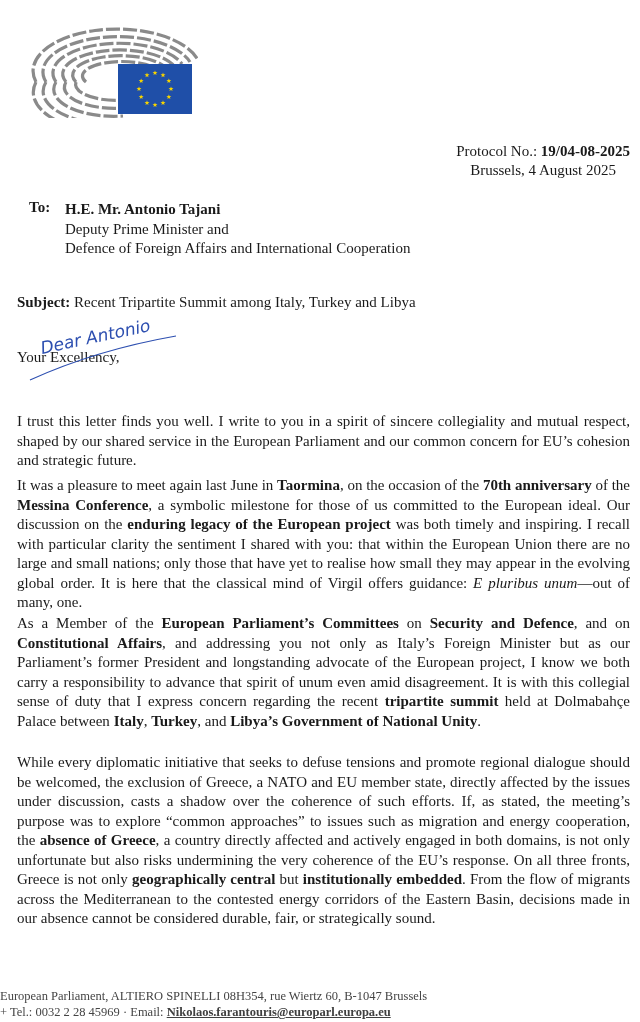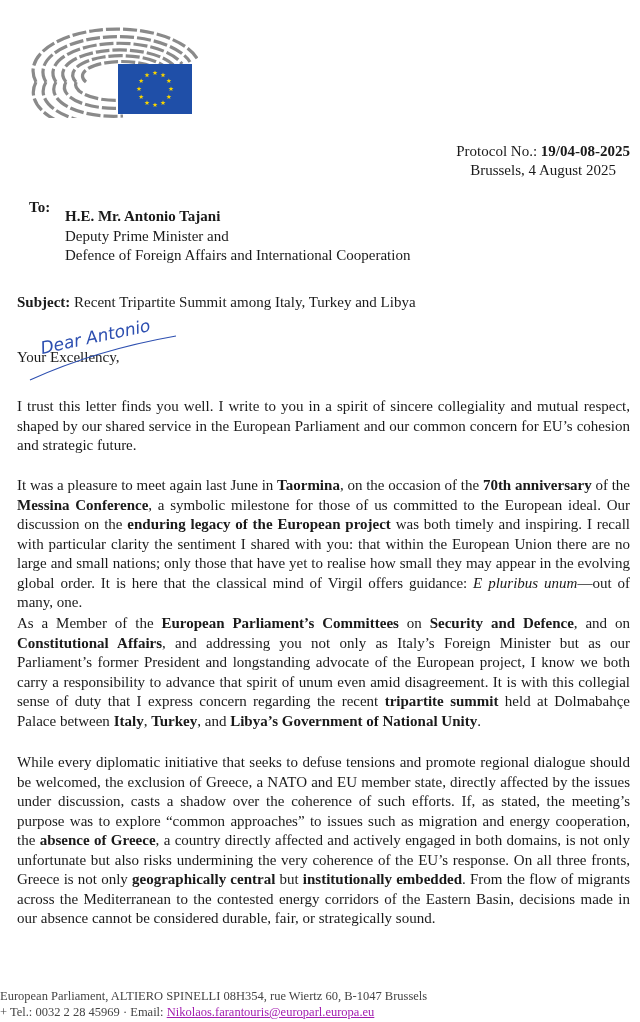--- a/index.html
+++ b/index.html
@@ -2,30 +2,30 @@
 <html><head>
 <meta charset="utf-8">
 <style>
   html, body { margin:0; padding:0; background:#ffffff; }
   body { width:640px; height:1022px; position:relative; overflow:hidden;
          font-family:"Liberation Serif", serif; color:#1a1a1a; }
   .logo { position:absolute; left:28px; top:20px; width:170px; height:98px; }
   .protocol { position:absolute; right:10px; top:142px; text-align:center; font-size:15px; line-height:19px; }
   .to-block { position:absolute; left:17px; top:198px; font-size:15px; line-height:19.5px; }
   .to-label { position:absolute; left:12px; top:0; font-weight:bold; width:40px; }
-  .to-lines { position:absolute; left:48px; top:9px; white-space:nowrap; }
+  .to-lines { position:absolute; left:48px; top:2px; white-space:nowrap; }
   .subject { position:absolute; left:17px; top:294px; font-size:15px; white-space:nowrap; }
   .salutation { position:absolute; left:17px; top:349px; font-size:15px; }
   .handwriting { position:absolute; left:16px; top:310px; width:180px; height:75px; }
   .para { position:absolute; left:17px; width:613px; font-size:15px; line-height:19.5px;
           text-align:justify; margin:0; }
   .para b { font-weight:bold; }
   .footer { position:absolute; left:0; width:640px; top:988px; 
             font-size:12.5px; line-height:16px; color:#444; }
-  .footer a { color:#a21caf; text-decoration:underline; }
+  .footer a { color:#404040; text-decoration:underline;font-weight:bold; }
 </style>
 </head>
 <body>
 
 <svg class="logo" viewBox="0 0 170 98">
   <g fill="none" stroke="#8a8a8a" stroke-width="3.2" stroke-dasharray="14 3">
     <path d="M8 62 A80 40 0 0 1 170 40"></path>
     <path d="M18 62 A70 33 0 0 1 162 42"></path>
     <path d="M28 62 A60 27 0 0 1 154 44"></path>
     <path d="M38 62 A50 21 0 0 1 146 46"></path>
@@ -76,21 +76,21 @@
   <span>Recent Tripartite Summit among Italy, Turkey and Libya</span>
 </div>
 
 <div class="salutation">Your Excellency,</div>
 
 <svg class="handwriting" viewBox="0 0 180 75">
   <text x="26" y="44" font-family="DejaVu Sans, sans-serif" font-style="italic" font-size="17" fill="#2d4fb0" transform="rotate(-12 26 44)">Dear Antonio</text>
   <path d="M14 70 Q80 40 160 26" stroke="#2d4fb0" stroke-width="1.2" fill="none"></path>
 </svg>
 
-<p class="para" style="top:397px">I trust this letter finds you well. I write to you in a spirit of sincere collegiality and mutual respect, shaped by our shared service in the European Parliament and our common concern for EU’s cohesion and strategic future.</p>
+<p class="para" style="top:412px">I trust this letter finds you well. I write to you in a spirit of sincere collegiality and mutual respect, shaped by our shared service in the European Parliament and our common concern for EU’s cohesion and strategic future.</p>
 
 <p class="para" style="top:476px"><span>It was a pleasure to meet again last June in </span><b>Taormina</b><span>, on the occasion of the </span><b>70th anniversary</b><span> of the </span><b>Messina Conference</b><span>, a symbolic milestone for those of us committed to the European ideal. Our discussion on the </span><b>enduring legacy of the European project</b><span> was both timely and inspiring. I recall with particular clarity the sentiment I shared with you: that within the European Union there are no large and small nations; only those that have yet to realise how small they may appear in the evolving global order. It is here that the classical mind of Virgil offers guidance: </span><i>E pluribus unum</i><span>—out of many, one.</span></p>
 
 <p class="para" style="top:614px"><span>As a Member of the </span><b>European Parliament’s Committees</b><span> on </span><b>Security and Defence</b><span>, and on </span><b>Constitutional Affairs</b><span>, and addressing you not only as Italy’s Foreign Minister but as our Parliament’s former President and longstanding advocate of the European project, I know we both carry a responsibility to advance that spirit of unum even amid disagreement. It is with this collegial sense of duty that I express concern regarding the recent </span><b>tripartite summit</b><span> held at Dolmabahçe Palace between </span><b>Italy</b><span>, </span><b>Turkey</b><span>, and </span><b>Libya’s Government of National Unity</b><span>.</span></p>
 
 <p class="para" style="top:753px"><span>While every diplomatic initiative that seeks to defuse tensions and promote regional dialogue should be welcomed, the exclusion of Greece, a NATO and EU member state, directly affected by the issues under discussion, casts a shadow over the coherence of such efforts. If, as stated, the meeting’s purpose was to explore “common approaches” to issues such as migration and energy cooperation, the </span><b>absence of Greece</b><span>, a country directly affected and actively engaged in both domains, is not only unfortunate but also risks undermining the very coherence of the EU’s response. On all three fronts, Greece is not only </span><b>geographically central</b><span> but </span><b>institutionally embedded</b><span>. From the flow of migrants across the Mediterranean to the contested energy corridors of the Eastern Basin, decisions made in our absence cannot be considered durable, fair, or strategically sound.</span></p>
 
 <div class="footer">
   <div>European Parliament, ALTIERO SPINELLI 08H354, rue Wiertz 60, B-1047 Brussels</div>
   <div><span>+ Tel.: 0032 2 28 45969 · Email: </span><a>Nikolaos.farantouris@europarl.europa.eu</a></div>

